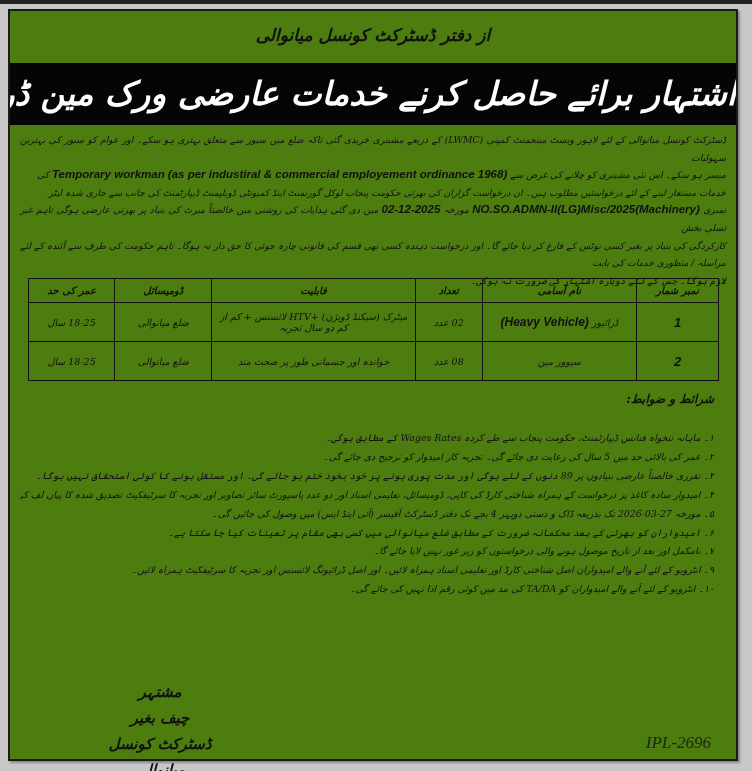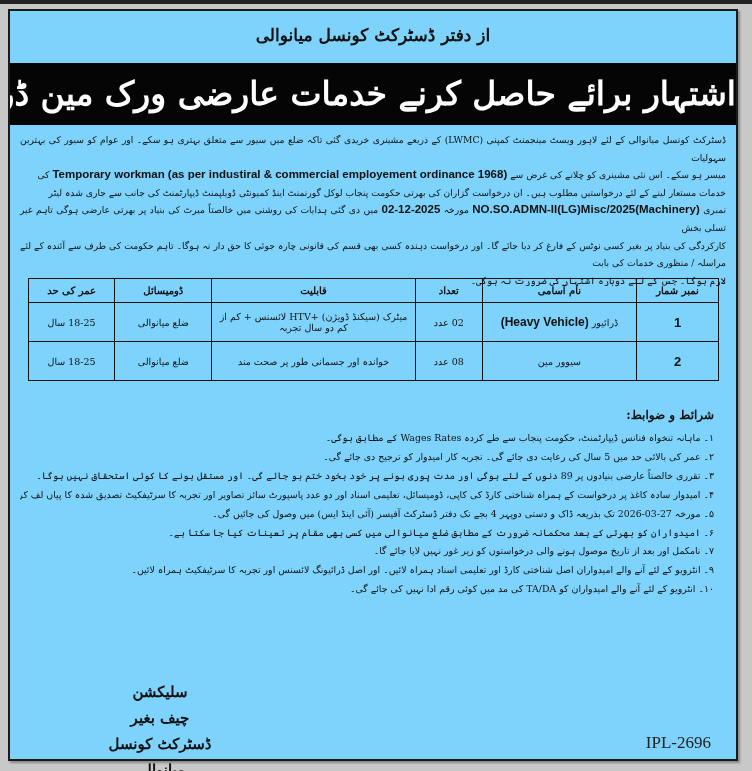--- a/index.html
+++ b/index.html
@@ -3,22 +3,23 @@
 <meta charset="utf-8">
 <style>
   html, body { margin: 0; padding: 0; }
   body {
     width: 752px; height: 771px; background: #c8c8c8; position: relative; overflow: hidden;
     font-family: "DejaVu Sans", sans-serif; color: #111;
   }
   .top-edge { position: absolute; left: 0; top: 0; width: 752px; height: 4px; background: #222; }
   .ad {
     position: absolute; left: 8px; top: 9px; width: 730px; height: 752px;
-    background: #7dd3fc; border: 2px solid #1a1a1a; box-sizing: border-box;
+    background: #4d7c0f; border: 2px solid #1a1a1a; box-sizing: border-box;
     box-shadow: 2px 2px 2px #888;
+    font-style: italic;
   }
   .office {
     position: absolute; left: 0; right: 0; top: 14px; text-align: center;
     font-family: "DejaVu Serif", serif; font-weight: bold; font-size: 17px; direction: rtl;
   }
   .banner {
     position: absolute; left: 0; right: 0; top: 52px; height: 62px; background: #050505;
     color: #fff; text-align: center; direction: rtl;
     font-family: "DejaVu Serif", serif; font-weight: bold; font-size: 33px; line-height: 62px;
     white-space: nowrap; overflow: hidden;
@@ -31,21 +32,21 @@
   table.posts {
     position: absolute; left: 18px; top: 267px; width: 691px; border-collapse: collapse; direction: rtl;
     font-family: "DejaVu Serif", serif; font-size: 9.5px;
   }
   table.posts th, table.posts td { border: 1.5px solid #111; text-align: center; padding: 0 4px; }
   table.posts th { height: 23px; font-weight: bold; font-size: 10px; }
   table.posts td { height: 38px; }
   table.posts td.num { font-family: "Liberation Sans", sans-serif; font-weight: bold; font-size: 13px; }
   .en-b { font-family: "Liberation Sans", sans-serif; font-weight: bold; font-size: 12px; }
   .terms-title {
-    position: absolute; right: 22px; top: 397px; direction: rtl;
+    position: absolute; right: 22px; top: 381px; direction: rtl;
     font-family: "DejaVu Serif", serif; font-weight: bold; font-size: 12px;
   }
   .terms {
     position: absolute; right: 22px; left: 10px; top: 418px; direction: rtl; margin: 0; padding: 0; list-style: none;
     font-family: "DejaVu Serif", serif; font-size: 9.4px; line-height: 18.9px;
   }
   .terms li { white-space: nowrap; overflow: hidden; }
   .signature {
     position: absolute; left: 90px; top: 668px; width: 120px; text-align: center; direction: rtl;
     font-family: "DejaVu Serif", serif; font-weight: bold; line-height: 26px;
@@ -132,19 +133,19 @@
     <li>۳۔ تقرری خالصتاً عارضی بنیادوں پر 89 دنوں کے لئے ہوگی اور مدت پوری ہونے پر خود بخود ختم ہو جائے گی۔ اور مستقل ہونے کا کوئی استحقاق نہیں ہوگا۔</li>
     <li>۴۔ امیدوار سادہ کاغذ پر درخواست کے ہمراہ شناختی کارڈ کی کاپی، ڈومیسائل، تعلیمی اسناد اور دو عدد پاسپورٹ سائز تصاویر اور تجربہ کا سرٹیفکیٹ تصدیق شدہ کا پیاں لف کرے</li>
     <li>۵۔ مورخہ 27-03-2026 تک بذریعہ ڈاک و دستی دوپہر 4 بجے تک دفتر ڈسٹرکٹ آفیسر (آئی اینڈ ایس) میں وصول کی جائیں گی۔</li>
     <li>۶۔ امیدواران کو بھرتی کے بعد محکمانہ ضرورت کے مطابق ضلع میانوالی میں کسی بھی مقام پر تعینات کیا جا سکتا ہے۔</li>
     <li>۷۔ نامکمل اور بعد از تاریخ موصول ہونے والی درخواستوں کو زیر غور نہیں لایا جائے گا۔</li>
     <li>۹۔ انٹرویو کے لئے آنے والے امیدواران اصل شناختی کارڈ اور تعلیمی اسناد ہمراہ لائیں۔ اور اصل ڈرائیونگ لائسنس اور تجربہ کا سرٹیفکیٹ ہمراہ لائیں۔</li>
     <li>۱۰۔ انٹرویو کے لئے آنے والے امیدواران کو TA/DA کی مد میں کوئی رقم ادا نہیں کی جائے گی۔</li>
   </ul>
 
   <div class="signature">
-    <div class="s1">سلیکشن</div>
+    <div class="s1">مشتہر</div>
     <div class="s2">چیف بغیر</div>
     <div class="s3">ڈسٹرکٹ کونسل میانوالی</div>
   </div>
 
   <div class="ref">IPL-2696</div>
 </div>
 
 </body></html>

